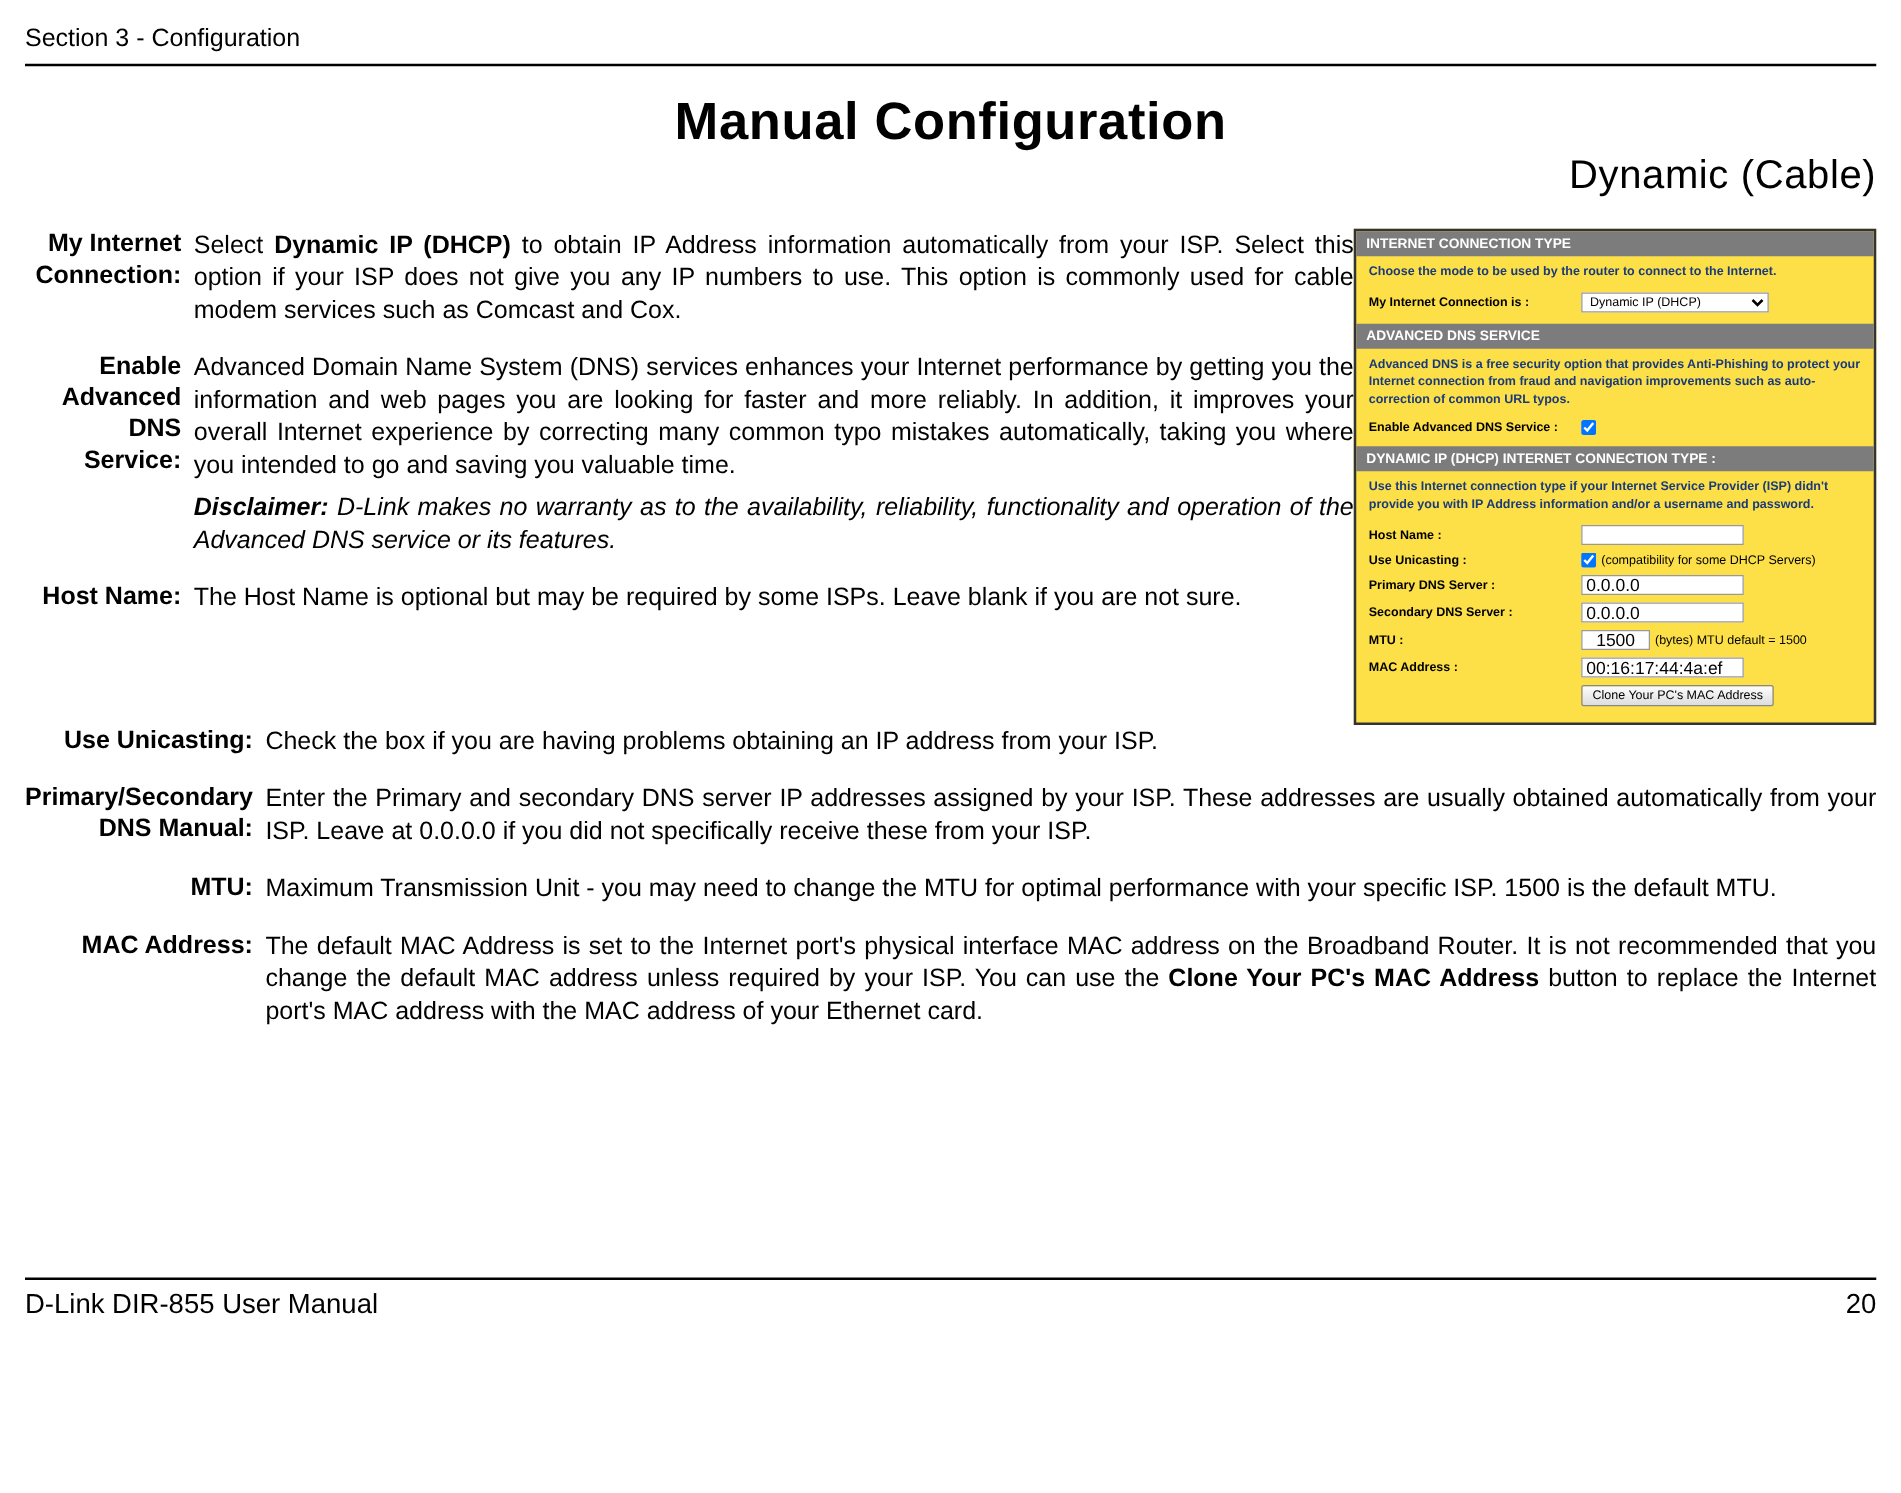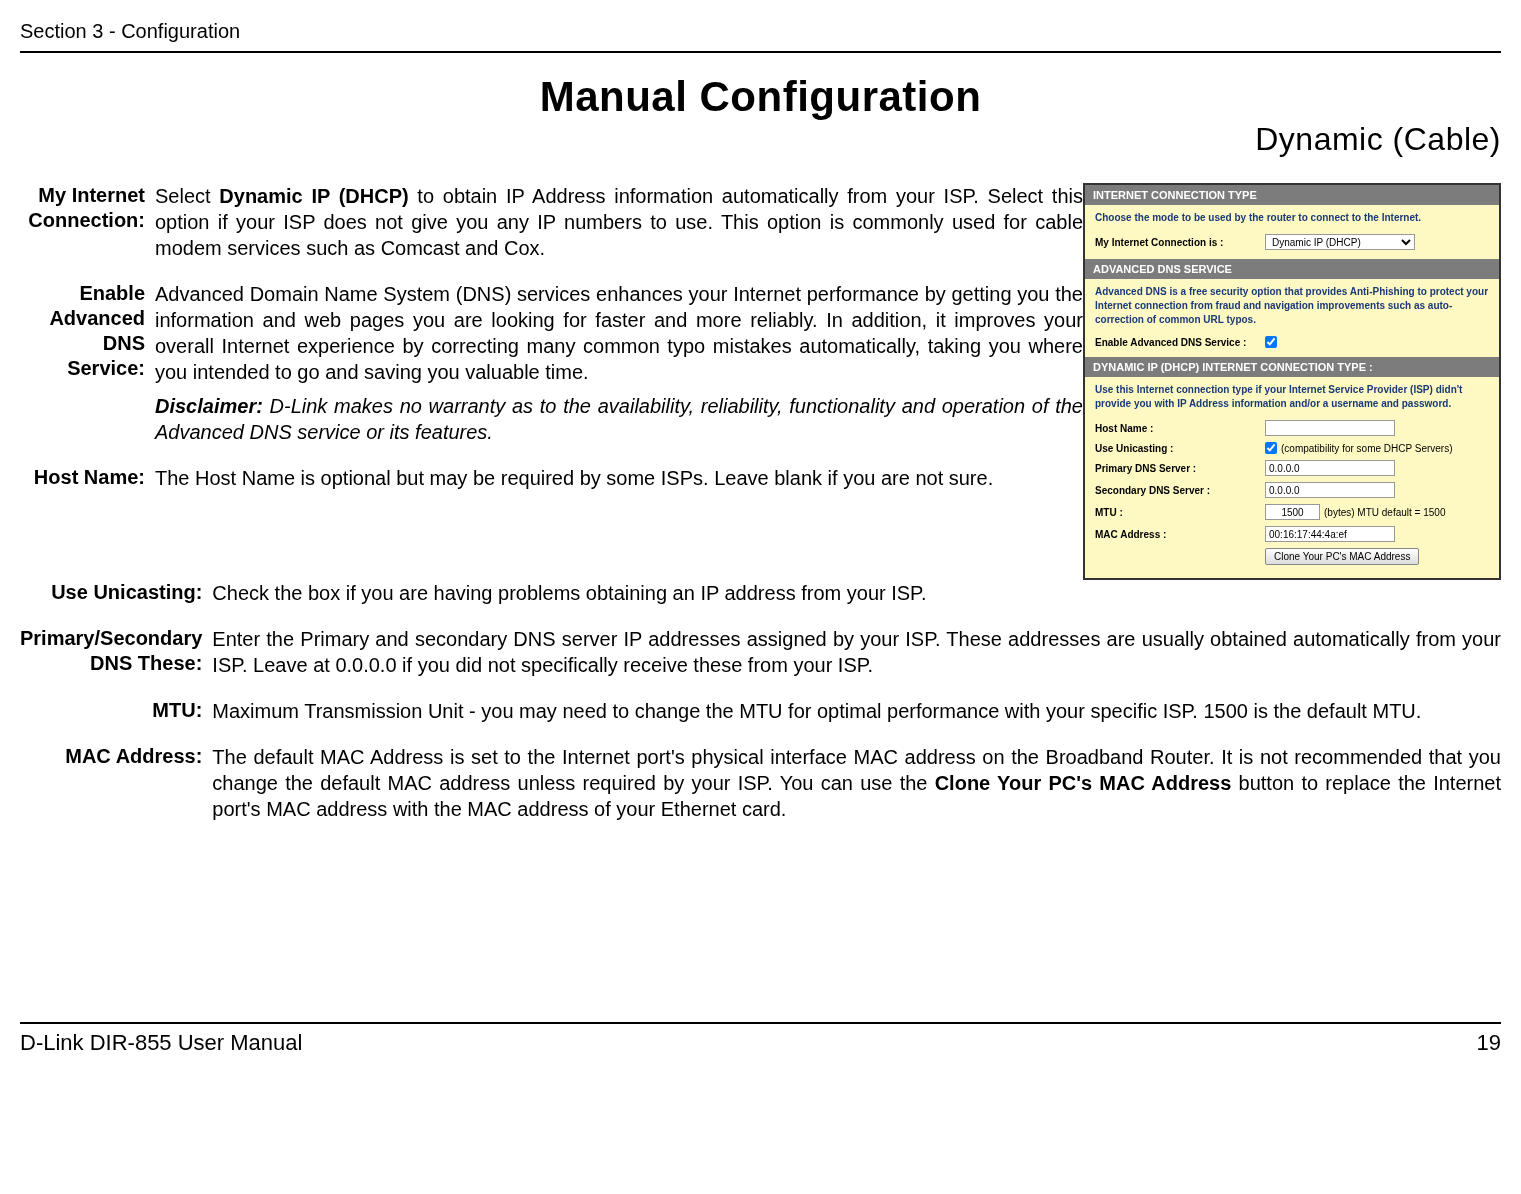--- a/index.html
+++ b/index.html
@@ -72,21 +72,21 @@
       margin-top: 8px;
       font-style: italic;
     }
     .def-content .disclaimer strong {
       font-weight: bold;
     }
     
     .screenshot-panel {
       width: 418px;
       border: 2px solid #333;
-      background: #fef9c3;
+      background: #fde047;
       font-family: Verdana, Arial, sans-serif;
       font-size: 10px;
       flex-shrink: 0;
     }
     .panel-section-header {
       background: #7c7c7c;
       color: #fff;
       font-weight: bold;
       padding: 4px 8px;
       font-size: 11px;
@@ -118,21 +118,21 @@
     }
     .panel-select {
       font-size: 10px;
       padding: 0 2px;
       width: 150px;
       border: 1px solid #999;
       background: #fff;
       height: 16px;
     }
     .panel-input {
-      font-size: 10px;
+      font-size: 14px;
       padding: 1px 3px;
       border: 1px solid #999;
       background: #fff;
       height: 16px;
     }
     .panel-button {
       font-size: 10px;
       padding: 2px 8px;
       border: 1px solid #888;
       background: linear-gradient(#fefefe, #ddd);
@@ -276,34 +276,34 @@
     <div class="panel-bottom-pad"></div>
   </div>
 </div>
 
 <div class="def-table lower-rows">
   <div class="def-row">
     <div class="def-label">Use Unicasting:</div>
     <div class="def-content">Check the box if you are having problems obtaining an IP address from your ISP.</div>
   </div>
   <div class="def-row">
-    <div class="def-label">Primary/Secondary DNS These:</div>
+    <div class="def-label">Primary/Secondary DNS Manual:</div>
     <div class="def-content">Enter the Primary and secondary DNS server IP addresses assigned by your ISP. These addresses are usually obtained automatically from your ISP. Leave at 0.0.0.0 if you did not specifically receive these from your ISP.</div>
   </div>
   <div class="def-row">
     <div class="def-label">MTU:</div>
     <div class="def-content">Maximum Transmission Unit - you may need to change the MTU for optimal performance with your specific ISP. 1500 is the default MTU.</div>
   </div>
   <div class="def-row">
     <div class="def-label">MAC Address:</div>
     <div class="def-content">
       <span>The default MAC Address is set to the Internet port's physical interface MAC address on the Broadband Router. It is not recommended that you change the default MAC address unless required by your ISP.  You can use the </span><strong>Clone Your PC's MAC Address</strong><span> button to replace the Internet port's MAC address with the MAC address of your Ethernet card.</span>
     </div>
   </div>
 </div>
 
 <div class="footer">
   <hr class="footer-hr">
   <div class="footer-row">
     <span>D-Link DIR-855 User Manual</span>
-    <span>19</span>
+    <span>20</span>
   </div>
 </div>
 
 </body></html>

